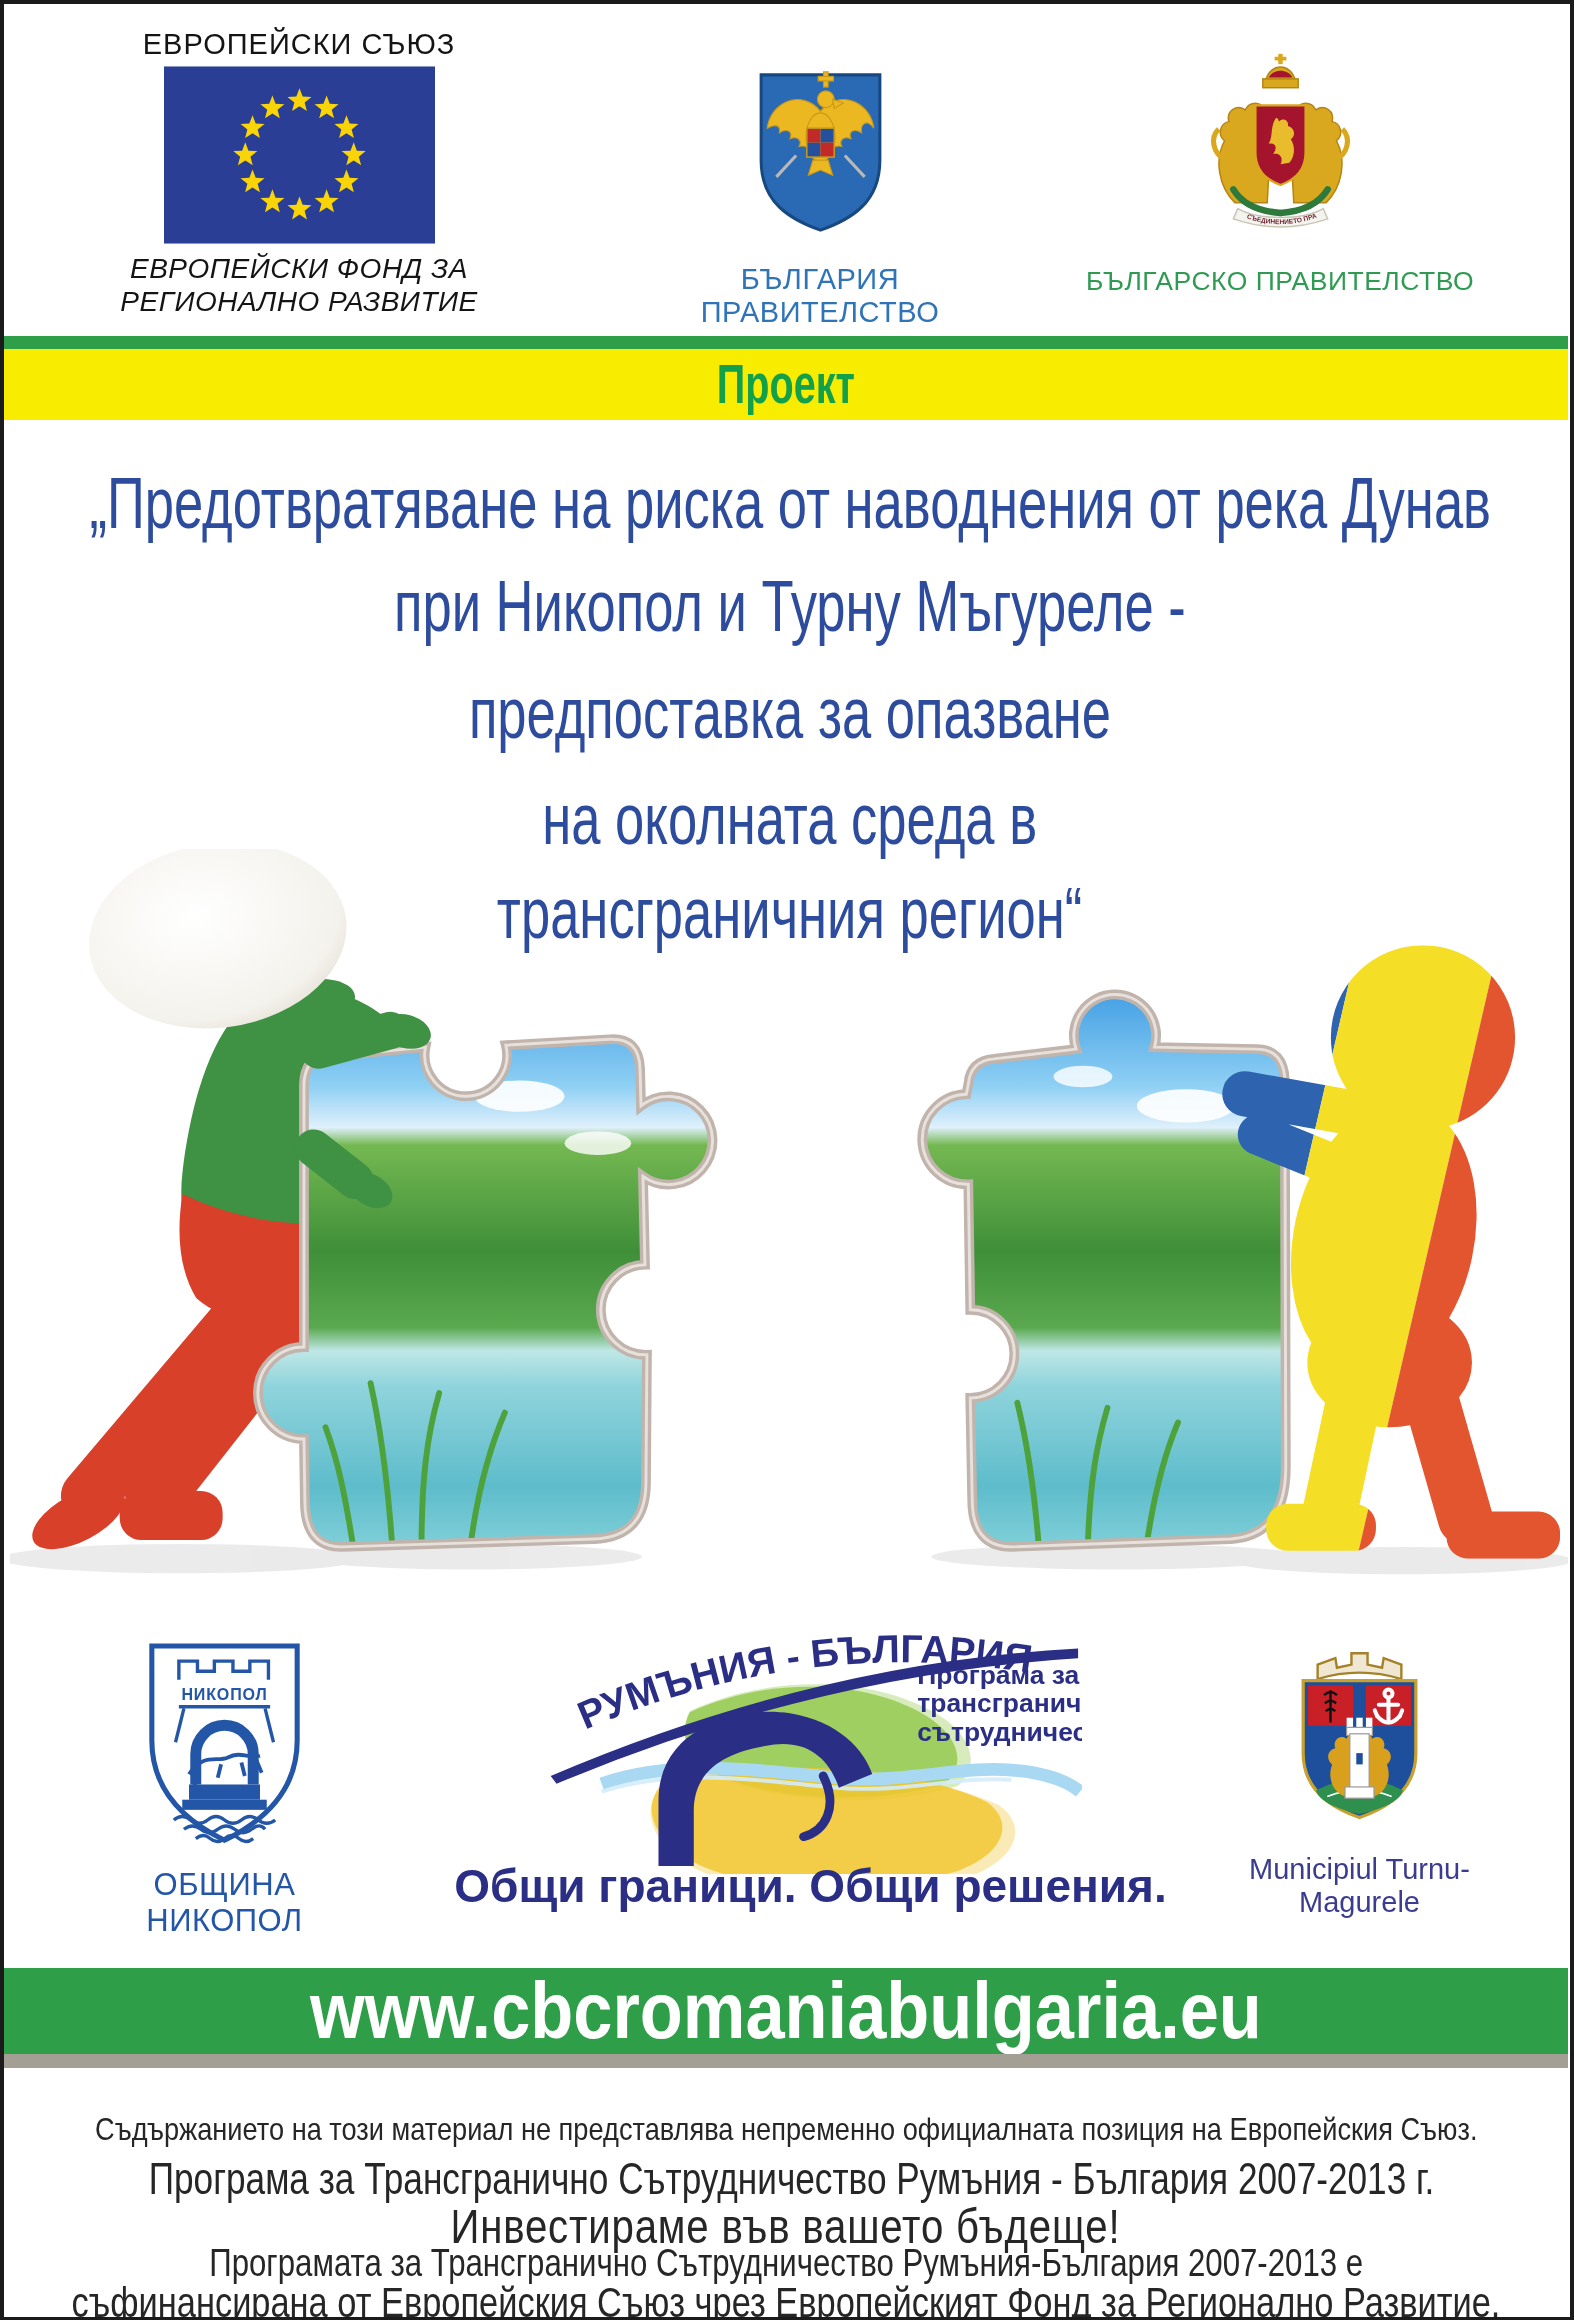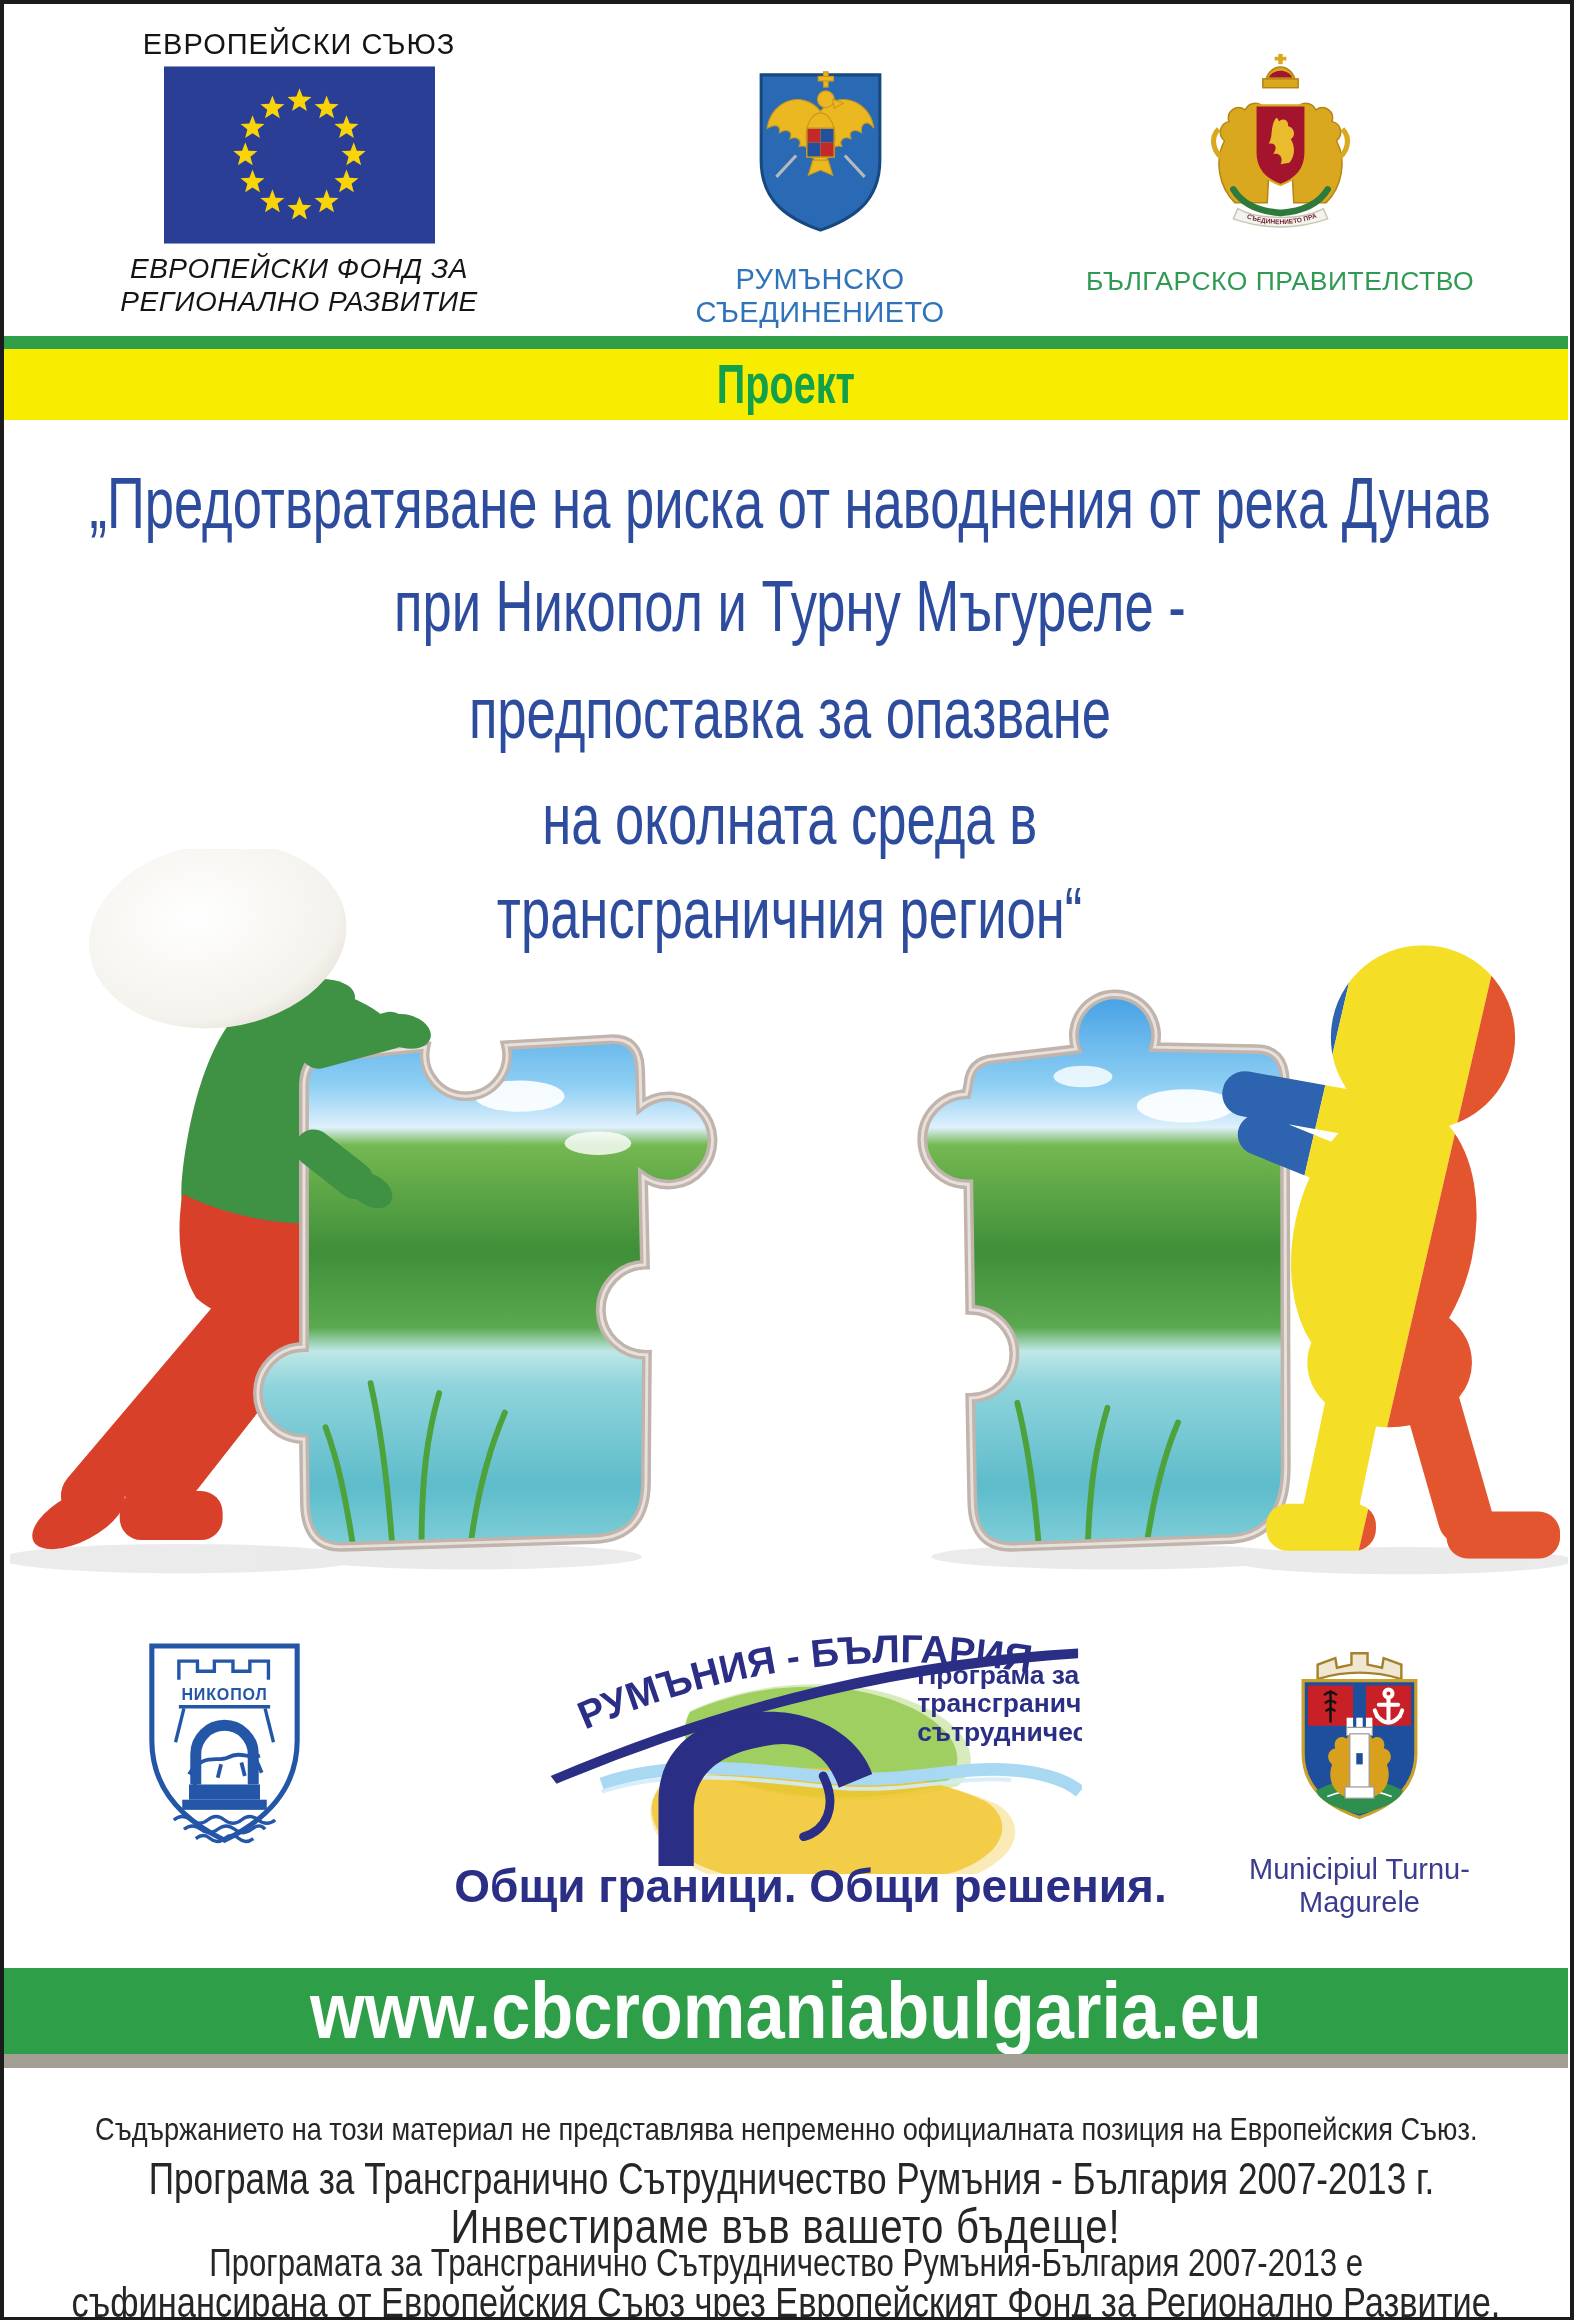--- a/index.html
+++ b/index.html
@@ -103,21 +103,21 @@
           <path d="M122 116 L148 144"></path>
       </g>
       <g>
         <rect x="72" y="80" width="18" height="19" fill="#c22a2a"></rect>
         <rect x="90" y="80" width="18" height="19" fill="#24509e"></rect>
         <rect x="72" y="99" width="18" height="19" fill="#24509e"></rect>
         <rect x="90" y="99" width="18" height="19" fill="#c22a2a"></rect>
         <rect x="72" y="80" width="36" height="38" fill="none" stroke="#c8991a" stroke-width="2"></rect>
       </g>
     </svg>
-    <div class="ro-label">РУМЪНСКО СЪЕДИНЕНИЕТО</div>
+    <div class="ro-label">БЪЛГАРИЯ ПРАВИТЕЛСТВО</div>
   </div>
 
   <div class="abs bg-block ctr">
     <svg class="mx-auto" width="221" height="221" viewBox="0 0 300 250">
       <defs>
         <path id="bg-lion" d="M88 208 C 66 186 60 150 74 124 C 64 116 68 100 80 98 C 76 84 90 74 102 82 C 108 70 124 70 128 82 C 136 80 142 88 138 96 L 132 208 Z"></path>
         <path id="ribbonPath" d="M100 228 Q150 246 200 228" fill="none"></path>
       </defs>
       <g>
         <use href="#bg-lion" fill="#d9a81f" stroke="#b48414" stroke-width="2"></use>
@@ -298,20 +298,21 @@
           <path d="M138 144 L144 158"></path>
       </g>
       <rect x="58" y="172" width="84" height="18" fill="#2456a8"></rect>
       <rect x="50" y="190" width="100" height="12" fill="#2456a8"></rect>
       <g stroke="#2456a8" stroke-width="4" fill="none">
         <path d="M40 214 q10 -8 20 0 t20 0 t20 0 t20 0 t20 0 t20 0"></path>
         <path d="M52 225 q10 -8 20 0 t20 0 t20 0 t20 0 t16 0"></path>
         <path d="M66 236 q9 -7 17 0 t17 0 t17 0 t17 0"></path>
       </g>
     </svg>
+    <div class="nikopol-label">ОБЩИНА НИКОПОЛ</div>
   </div>
 
   <div class="abs program-block">
     <svg width="549" height="255" viewBox="0 0 560 260">
       <defs>
           <path id="arcPath" d="M 42 118 Q 285 8 545 62" fill="none"></path>
         </defs>
       <path d="M 160 95 C 240 58 340 62 400 98 C 436 120 442 150 420 168 C 348 190 250 184 196 162 C 162 147 146 122 160 95 Z" fill="#8cc643" opacity="0.35" transform="translate(-8,-6) scale(1.05)"></path>
       <path d="M 160 95 C 240 58 340 62 400 98 C 436 120 442 150 420 168 C 348 190 250 184 196 162 C 162 147 146 122 160 95 Z" fill="#8cc643" opacity="0.75"></path>
       <path d="M 130 170 C 230 140 380 148 462 186 C 492 206 482 240 430 258 C 330 285 200 276 150 240 C 122 218 112 192 130 170 Z" fill="#f2c52d" opacity="0.35" transform="translate(-6,-4) scale(1.04)"></path>

